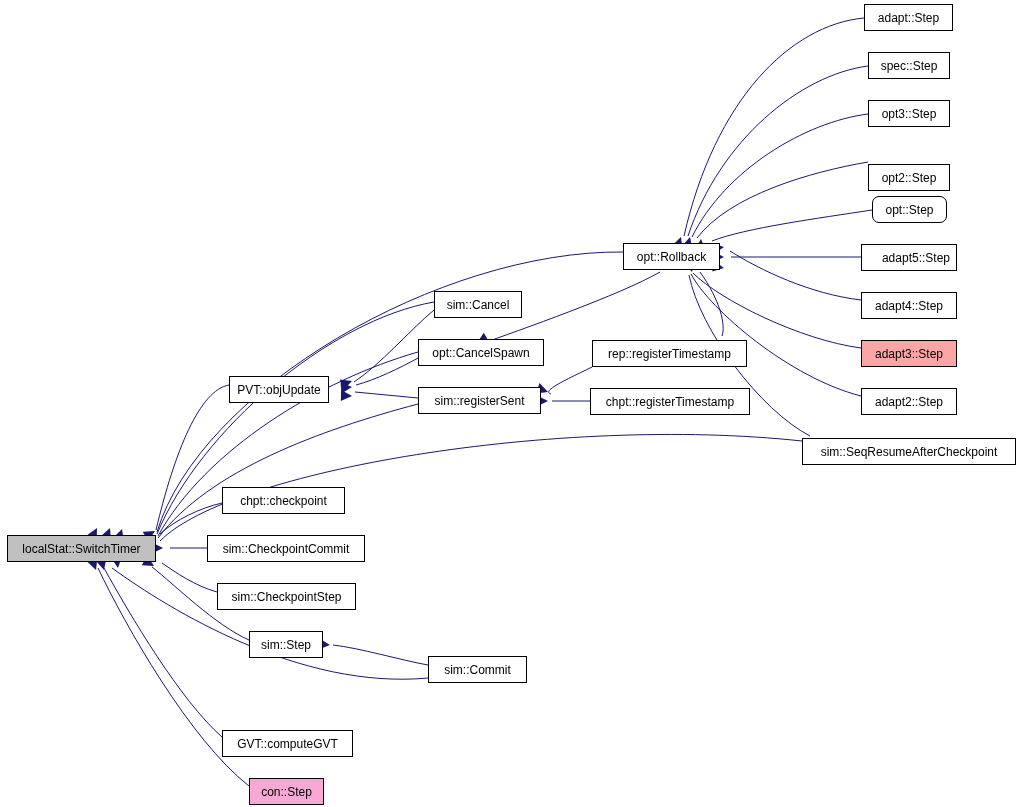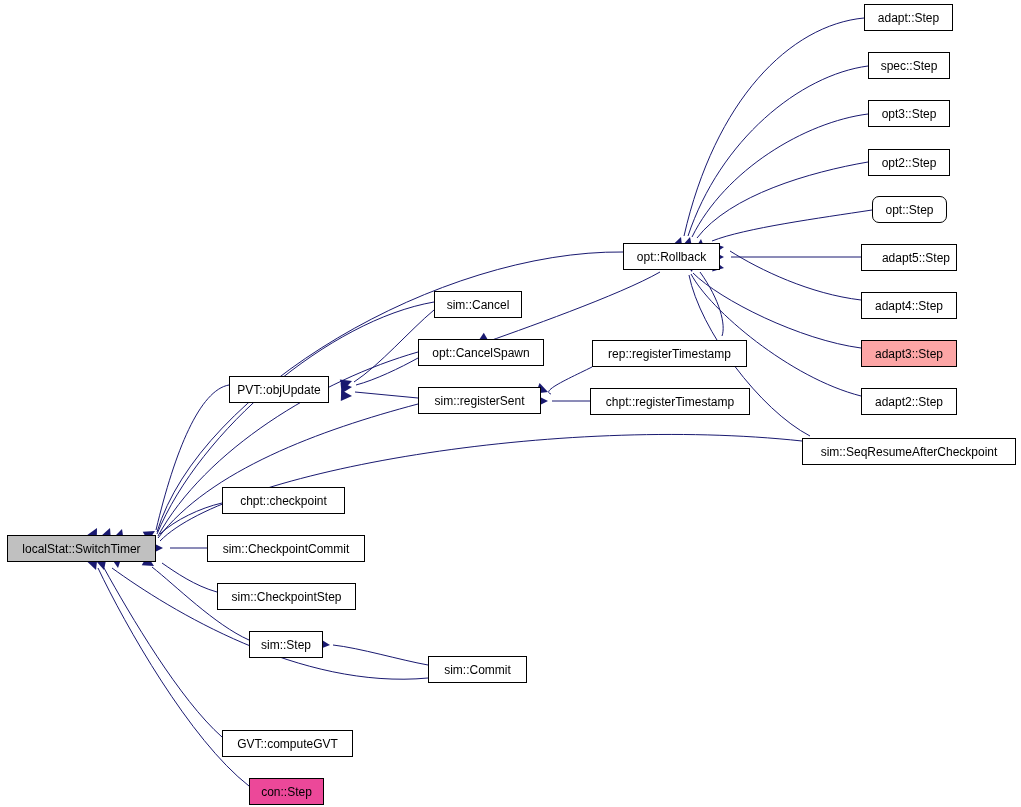--- a/index.html
+++ b/index.html
@@ -140,21 +140,21 @@
     </div>
     <div class="node" style="left: 864px; top: 4px; width: 89px; height: 27px; border-color: rgb(0, 0, 0); background: rgb(255, 255, 255);">
       <span class="node-label">adapt::Step</span>
     </div>
     <div class="node" style="left: 868px; top: 52px; width: 82px; height: 27px; border-color: rgb(0, 0, 0); background: rgb(255, 255, 255);">
       <span class="node-label">spec::Step</span>
     </div>
     <div class="node" style="left: 868px; top: 100px; width: 82px; height: 27px; border-color: rgb(0, 0, 0); background: rgb(255, 255, 255);">
       <span class="node-label">opt3::Step</span>
     </div>
-    <div class="node" style="left: 868px; top: 149px; width: 82px; height: 27px; border-color: rgb(0, 0, 0); background: rgb(255, 255, 255);">
+    <div class="node" style="left: 868px; top: 164px; width: 82px; height: 27px; border-color: rgb(0, 0, 0); background: rgb(255, 255, 255);">
       <span class="node-label">opt2::Step</span>
     </div>
     <div class="node" style="left: 872px; top: 196px; width: 75px; height: 27px; border-color: rgb(0, 0, 0); background: rgb(255, 255, 255); border-radius: 7px;">
       <span class="node-label">opt::Step</span>
     </div>
     <div class="node" style="left: 861px; top: 244px; width: 96px; height: 27px; border-color: rgb(0, 0, 0); background: rgb(255, 255, 255); justify-content: flex-end;">
       <span class="node-label">adapt5::Step</span>
     </div>
     <div class="node" style="left: 861px; top: 292px; width: 96px; height: 27px; border-color: rgb(0, 0, 0); background: rgb(255, 255, 255);">
       <span class="node-label">adapt4::Step</span>
@@ -176,16 +176,16 @@
     </div>
     <div class="node" style="left: 249px; top: 631px; width: 74px; height: 27px; border-color: rgb(0, 0, 0); background: rgb(255, 255, 255);">
       <span class="node-label">sim::Step</span>
     </div>
     <div class="node" style="left: 428px; top: 656px; width: 99px; height: 27px; border-color: rgb(0, 0, 0); background: rgb(255, 255, 255);">
       <span class="node-label">sim::Commit</span>
     </div>
     <div class="node" style="left: 222px; top: 730px; width: 131px; height: 27px; border-color: rgb(0, 0, 0); background: rgb(255, 255, 255);">
       <span class="node-label">GVT::computeGVT</span>
     </div>
-    <div class="node" style="left: 249px; top: 778px; width: 75px; height: 27px; border-color: rgb(0, 0, 0); background: #ec4899;">
+    <div class="node" style="left: 249px; top: 778px; width: 75px; height: 27px; border-color: rgb(0, 0, 0); background: #f9a8d4;">
       <span class="node-label">con::Step</span>
     </div>
   </div>
 
 </body></html>

